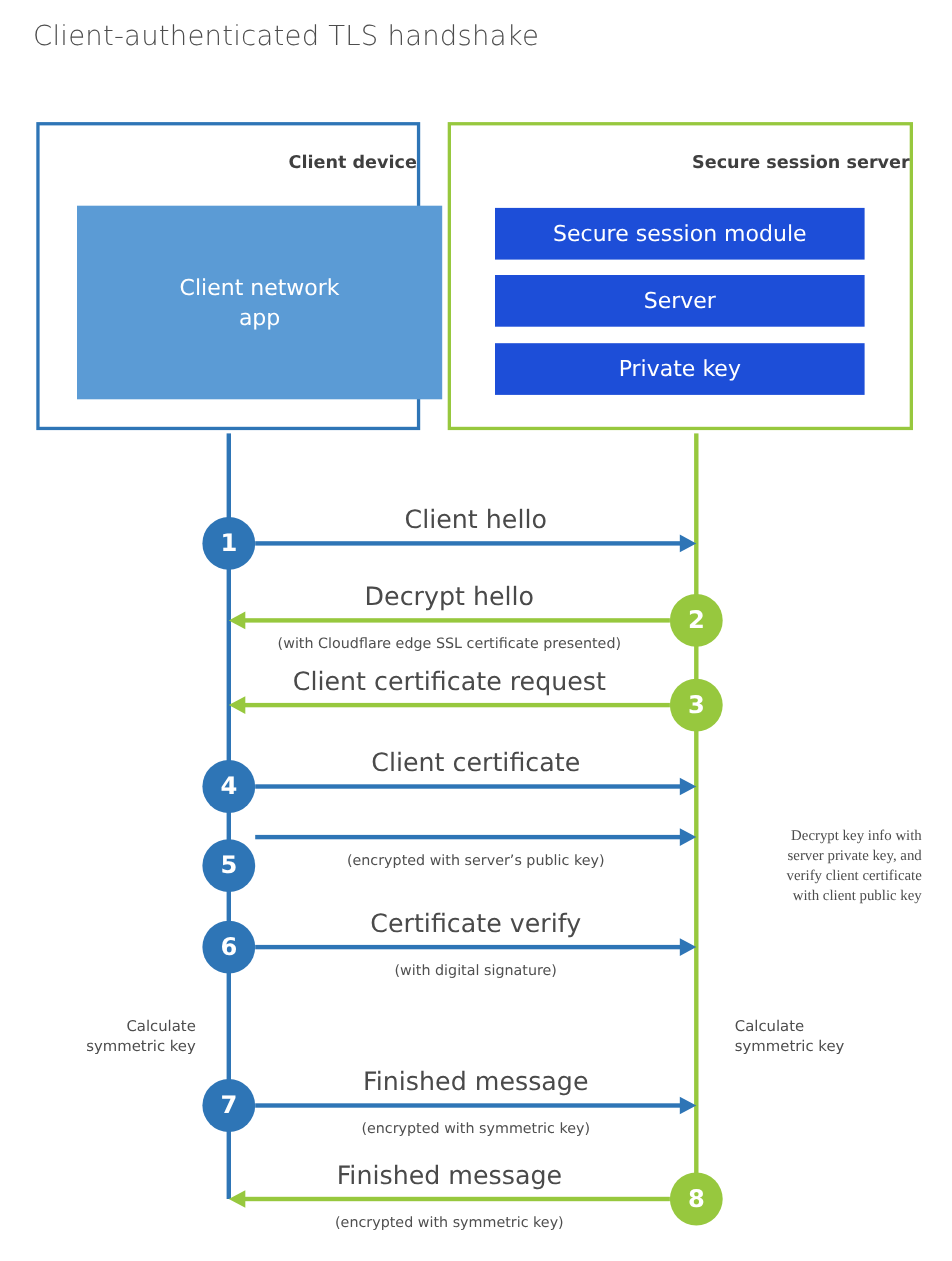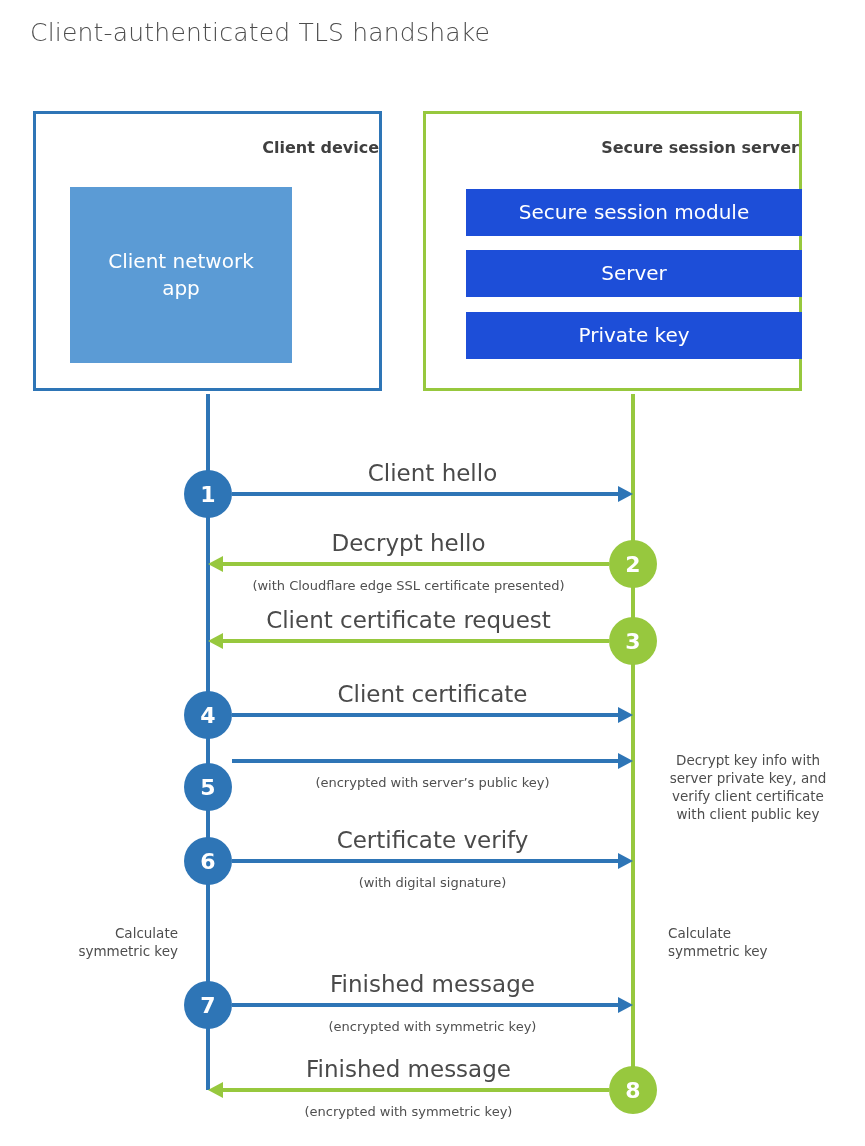--- a/index.html
+++ b/index.html
@@ -4,24 +4,24 @@
 <style>
   html,body{margin:0;padding:0;background:#ffffff;}
   body{font-family:"DejaVu Sans","Liberation Sans",sans-serif;color:#4a4a4a;}
   .stage{position:relative;width:865px;height:1146px;background:#ffffff;overflow:hidden;}
 
   .title{position:absolute;left:30px;top:18px;font-size:25px;font-weight:300;color:#4d4d4d;letter-spacing:.2px;}
 
   
   .actor{position:absolute;top:111px;height:280px;background:#fff;box-sizing:border-box;}
   .actor-client{left:33px;width:349px;border:3px solid #2e75b6;}
-  .actor-server{left:423px;width:379px;border:3px solid #97c83e;}
+  .actor-server{left:407px;width:423px;border:3px solid #97c83e;}
   .actor-title{position:absolute;left:0;right:0;top:24px;text-align:right;font-size:16px;font-weight:bold;color:#3f3f3f;}
 
-  .app-box{position:absolute;left:34px;top:73px;width:222px;height:176px;background:#5b9bd5;
+  .app-box{position:absolute;left:34px;top:73px;width:332px;height:176px;background:#5b9bd5;
            display:flex;flex-direction:column;align-items:center;justify-content:center;
            color:#fff;font-size:20px;line-height:27px;text-align:center;}
 
   .module-bar{position:absolute;left:40px;width:336px;height:47px;background:#1d4ed8;
               color:#fff;font-size:20px;text-align:center;line-height:47px;}
   .bar-1{top:75px;} .bar-2{top:136px;} .bar-3{top:198px;}
 
   
   .vline{position:absolute;width:4px;top:394px;}
   .vline-client{left:206px;height:696px;background:#2e75b6;}
@@ -45,21 +45,21 @@
   .arrow-right .head{right:0;}
   .arrow-left  .head{left:0;}
   .arrow-blue  .line{background:#2e75b6;}
   .arrow-green .line{background:#97c83e;}
   .arrow-blue.arrow-right  .head{border-left:15px solid #2e75b6;}
   .arrow-green.arrow-left  .head{border-right:15px solid #97c83e;}
   .msg-sub{margin-top:6px;text-align:center;font-size:13px;color:#4f4f4f;}
 
   
   .note{position:absolute;font-size:13.5px;line-height:18px;color:#4d4d4d;}
-  .note-right{left:658px;top:751px;width:180px;text-align:center;}
+  .note-right{left:658px;top:751px;width:180px;text-align:right;font-family:Liberation Serif, serif;}
   .calc-left{left:38px;top:924px;width:140px;text-align:right;}
   .calc-right{left:668px;top:924px;width:140px;text-align:left;}
 </style>
 </head>
 <body>
 
 <div class="stage">
 
   <div class="title">Client-authenticated TLS handshake</div>
 

